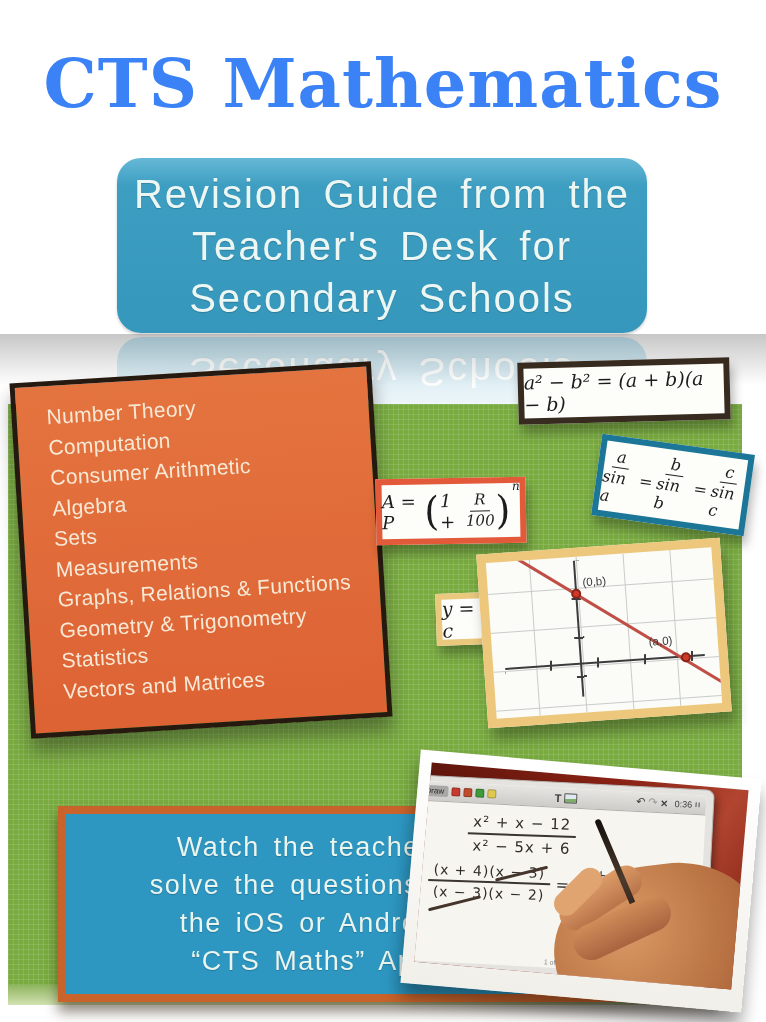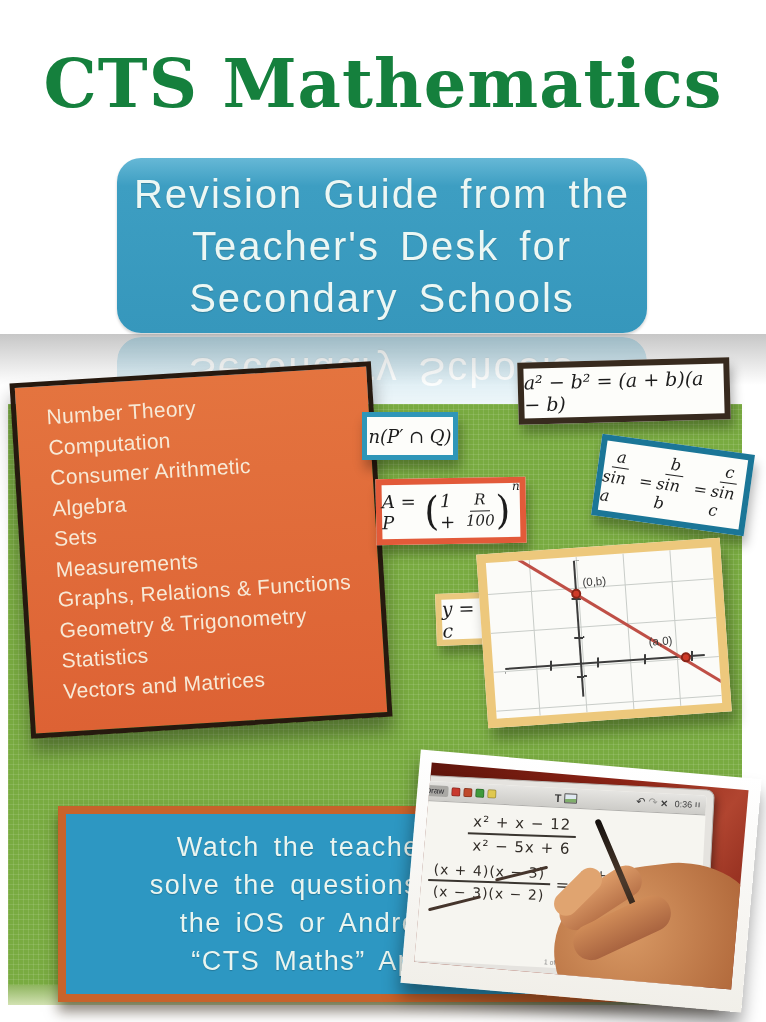--- a/index.html
+++ b/index.html
@@ -2,21 +2,21 @@
 <html><head>
 <meta charset="utf-8">
 <style>
   html,body{margin:0;padding:0;background:#fff;}
   .page{position:relative;width:766px;height:1022px;background:#fff;overflow:hidden;
         font-family:"Liberation Sans",sans-serif;}
 
   
   .title{position:absolute;top:44px;left:0;right:0;text-align:center;
          font-family:"DejaVu Serif",serif;font-weight:bold;font-size:67px;
-         color:#15803d;letter-spacing:1px;}
+         color:#3b82f6;letter-spacing:1px;}
 
   
   .subtitle-box{position:absolute;left:117px;top:158px;width:530px;height:175px;
     border-radius:24px;
     background:linear-gradient(180deg,#66b8d6 0%,#3d9ec2 16%,#3697bc 100%);
     box-shadow:0 2px 3px rgba(0,0,0,.18);
     display:flex;flex-direction:column;justify-content:center;align-items:center;}
   .subtitle-line{color:#ecf7f4;font-size:40px;line-height:52px;letter-spacing:2px;
     word-spacing:7px;text-shadow:0 1px 1px rgba(0,0,0,.18);}
   .reflect-shadow{position:absolute;left:0;top:334px;width:766px;height:58px;
@@ -186,23 +186,20 @@
     <div class="topic">Graphs, Relations &amp; Functions</div>
     <div class="topic">Geometry &amp; Trigonometry</div>
     <div class="topic">Statistics</div>
     <div class="topic">Vectors and Matrices</div>
   </div>
 
   <div class="fcard card-dos">
     <span>a² − b² = (a + b)(a − b)</span>
   </div>
 
-  <div class="fcard card-set">
-    <span>n(P′ ∩ Q)</span>
-  </div>
 
   <div class="fcard card-interest">
     <span>A = P</span>
     <span class="bigparen">(</span>
     <span>1 +</span>
     <span class="frac interest-frac">
       <span class="num">R</span>
       <span class="den">100</span>
     </span>
     <span class="bigparen">)</span>

